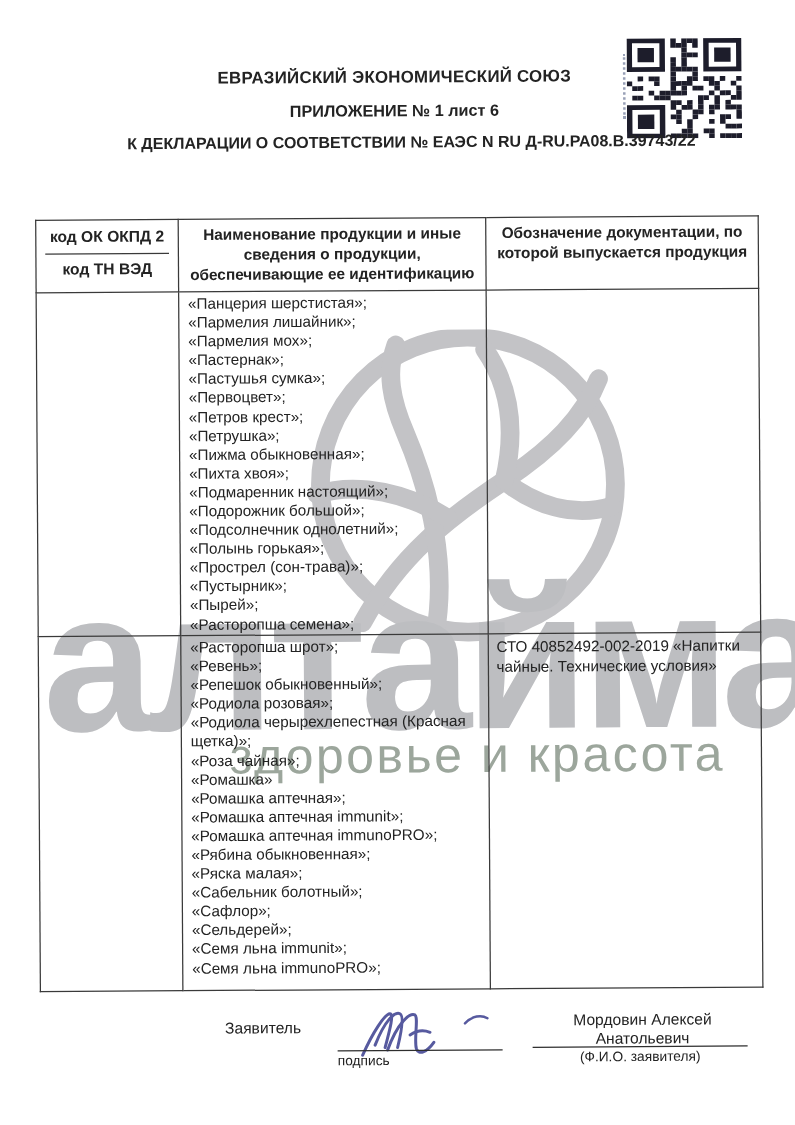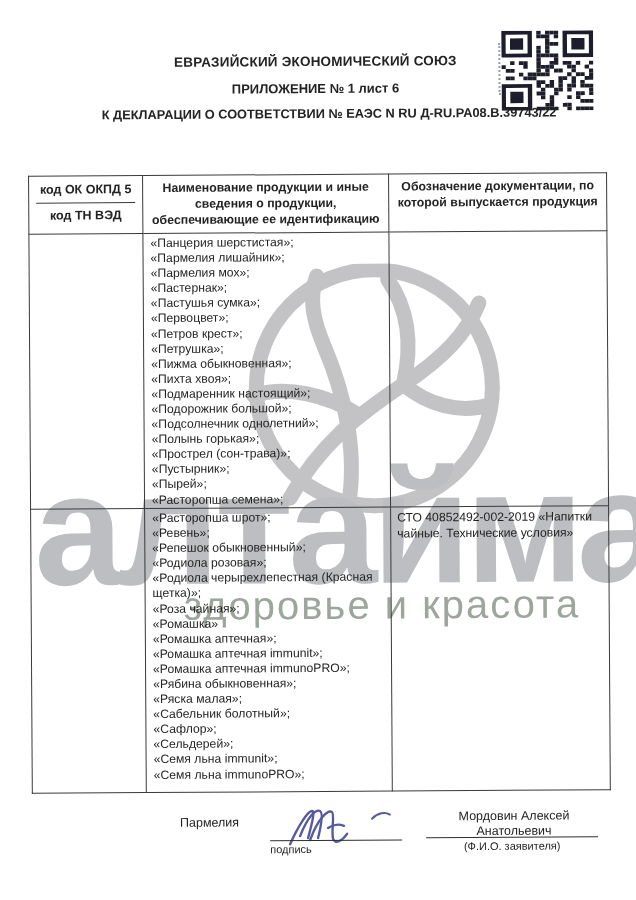--- a/index.html
+++ b/index.html
@@ -193,21 +193,21 @@
 
   <table class="doc-table">
     <colgroup>
         <col style="width:114px">
         <col style="width:246px">
         <col>
       </colgroup>
     <thead>
       <tr>
         <th>
-          <div class="code-top">код ОК ОКПД 5</div>
+          <div class="code-top">код ОК ОКПД 2</div>
           <div class="code-sep"></div>
           <div class="code-bottom">код ТН ВЭД</div>
         </th>
         <th>Наименование продукции и иные сведения о продукции, обеспечивающие ее идентификацию</th>
         <th>Обозначение документации, по которой выпускается продукция</th>
       </tr>
     </thead>
     <tbody>
       <tr class="row1">
         <td class="codes-cell"></td>
@@ -252,21 +252,21 @@
             <div class="product-line">«Сафлор»;</div>
             <div class="product-line">«Сельдерей»;</div>
             <div class="product-line">«Семя льна immunit»;</div>
             <div class="product-line">«Семя льна immunoPRO»;</div>
           </td>
         <td class="docs-cell">СТО 40852492-002-2019 «Напитки чайные. Технические условия»</td>
       </tr>
     </tbody>
   </table>
 
-  <div class="applicant">Пармелия</div>
+  <div class="applicant">Заявитель</div>
 
   <svg class="sig-svg" viewBox="0 0 122 48" fill="none">
     <g stroke="#575a9f" stroke-width="2.4" stroke-linecap="round" fill="none">
       <path d="M6 40 C 14 22, 24 7, 28 7 C 32 7, 26 26, 24 34"></path>
       <path d="M16 32 C 24 12, 32 5, 36 7 C 40 9, 36 26, 34 34"></path>
       <path d="M26 36 C 34 14, 44 6, 48 8 C 51 10, 47 28, 49 35 C 51 41, 58 37, 63 30"></path>
       <path d="M44 24 C 50 20, 55 20, 60 22"></path>
     </g>
     <path d="M88 15 C 94 9, 101 8, 106 11" stroke="#575a9f" stroke-width="2" stroke-linecap="round" fill="none"></path>
   </svg>

